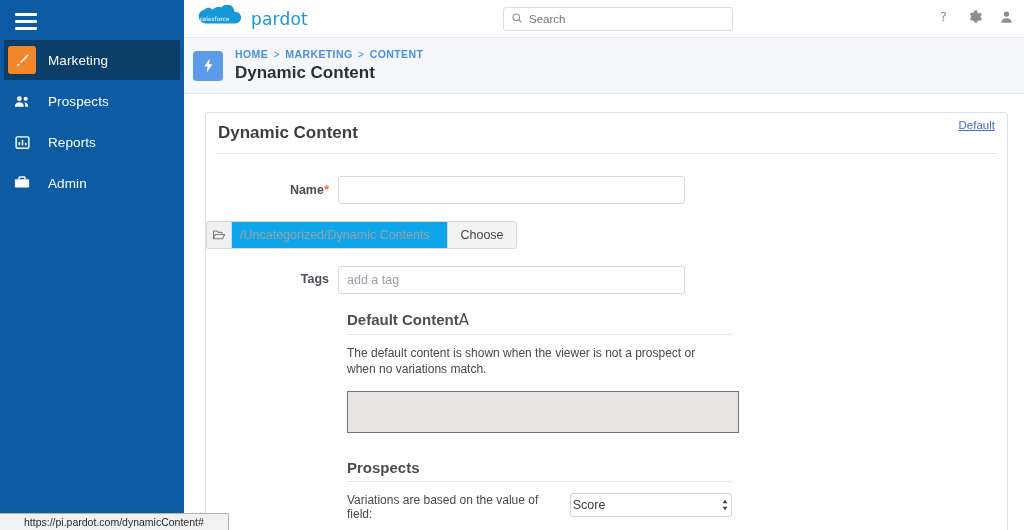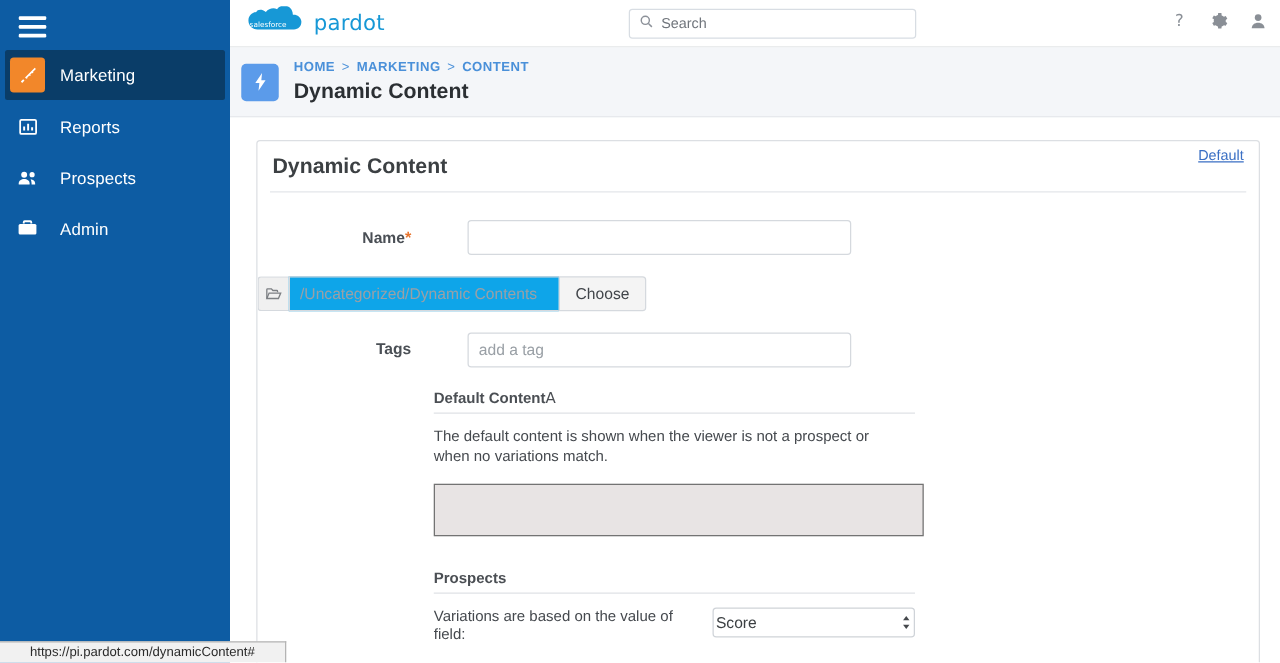--- a/index.html
+++ b/index.html
@@ -151,33 +151,32 @@
     position: absolute; right: 2px; top: 6px;
     font-size: 11.5px; color: #3a6fc4;
     text-decoration: underline; cursor: pointer;
   }
 
   
   .form { padding: 22px 0 0 0; }
   .field-row {
     display: flex; align-items: flex-start;
     margin-bottom: 17px;
-    gap: 36px;
   }
   .field-label {
     width: 132px; flex: none;
     text-align: right;
     padding-right: 9px; padding-top: 6px;
     font-size: 12.5px; color: #4a4f55;
     font-weight: bold;
     position: relative;
   }
   .req { color: #e8732c; font-size: 13px; }
   .txt-input {
-    width: 307px; height: 28px;
+    width: 347px; height: 28px;
     border: 1px solid #d5d9de; border-radius: 3px;
     background: #fff;
     font-size: 12.5px; color: #3c4043;
     padding: 0 8px;
     font-family: "Liberation Sans", sans-serif;
   }
   .txt-input::placeholder { color: #9aa0a6; }
   .folder-group {
     display: flex; align-items: stretch;
     height: 28px;
@@ -207,21 +206,21 @@
     border-radius: 0 3px 3px 0;
     background: #f4f4f4;
     font-size: 12.5px; color: #41454a;
     cursor: pointer;
     font-family: "Liberation Sans", sans-serif;
   }
 
   
   .section { margin-left: 141px; width: 385px; }
   .section-title {
-    font-size: 12px; font-weight: bold; color: #4b4f54;
+    font-size: 15px; font-weight: bold; color: #4b4f54;
     padding-bottom: 5px;
     border-bottom: 1px solid #dfe2e6;
   }
   .section-title .suffix { font-weight: normal; font-family: "DejaVu Sans", sans-serif; }
   .section-desc {
     font-size: 12px; color: #45494e;
     line-height: 16px;
     margin-top: 10px;
     width: 356px;
   }
@@ -286,40 +285,40 @@
             <circle cx="17" cy="8.5" r="0.9"></circle>
               <circle cx="14" cy="11.5" r="0.8"></circle>
             <circle cx="10.5" cy="14.6" r="0.7"></circle>
           </svg>
         </span>
         <span class="nav-label">Marketing</span>
       </div>
 
       <div class="nav-item">
         <span class="nav-icon">
+          <svg width="19" height="19" viewBox="0 0 24 24" fill="#ffffff">
+            <circle cx="8" cy="8.5" r="3"></circle>
+              <circle cx="16" cy="8.5" r="2.6"></circle>
+            <path d="M2.5 17.5c0-3 2.6-4.6 5.5-4.6s5.5 1.6 5.5 4.6v1h-11v-1z"></path>
+            <path d="M14.5 13.2c2.6.2 4.6 1.8 4.6 4.3v1h-3.6v-1c0-1.6-.4-2.9-1-4.3z"></path>
+          </svg>
+        </span>
+        <span class="nav-label">Prospects</span>
+      </div>
+
+      <div class="nav-item">
+        <span class="nav-icon">
           <svg width="17" height="17" viewBox="0 0 24 24" fill="none" stroke="#ffffff" stroke-width="2">
             <rect x="3" y="4" width="18" height="16" rx="1.5"></rect>
             <line x1="7.5" y1="16" x2="7.5" y2="11.5" stroke-width="2.2"></line>
             <line x1="12" y1="16" x2="12" y2="8.5" stroke-width="2.2"></line>
             <line x1="16.5" y1="16" x2="16.5" y2="12.5" stroke-width="2.2"></line>
           </svg>
         </span>
         <span class="nav-label">Reports</span>
-      </div>
-
-      <div class="nav-item">
-        <span class="nav-icon">
-          <svg width="19" height="19" viewBox="0 0 24 24" fill="#ffffff">
-            <circle cx="8" cy="8.5" r="3"></circle>
-              <circle cx="16" cy="8.5" r="2.6"></circle>
-            <path d="M2.5 17.5c0-3 2.6-4.6 5.5-4.6s5.5 1.6 5.5 4.6v1h-11v-1z"></path>
-            <path d="M14.5 13.2c2.6.2 4.6 1.8 4.6 4.3v1h-3.6v-1c0-1.6-.4-2.9-1-4.3z"></path>
-          </svg>
-        </span>
-        <span class="nav-label">Prospects</span>
       </div>
 
       <div class="nav-item">
         <span class="nav-icon">
           <svg width="18" height="18" viewBox="0 0 24 24" fill="#ffffff">
             <path d="M9 3h6a2 2 0 0 1 2 2v1.5h-2V5H9v1.5H7V5a2 2 0 0 1 2-2z"></path>
             <rect x="2.5" y="7" width="19" height="11" rx="1.6"></rect>
           </svg>
         </span>
         <span class="nav-label">Admin</span>

